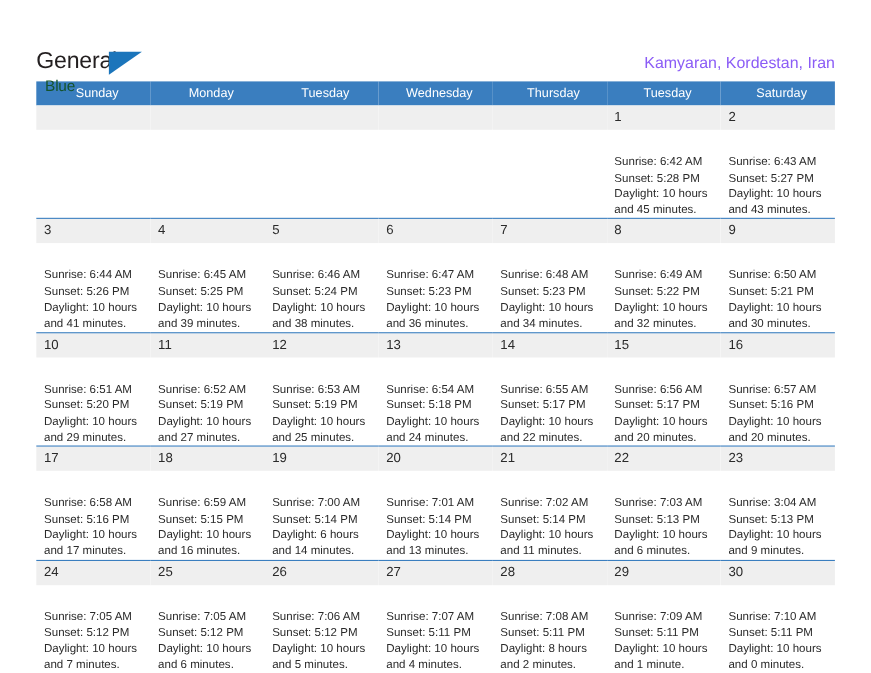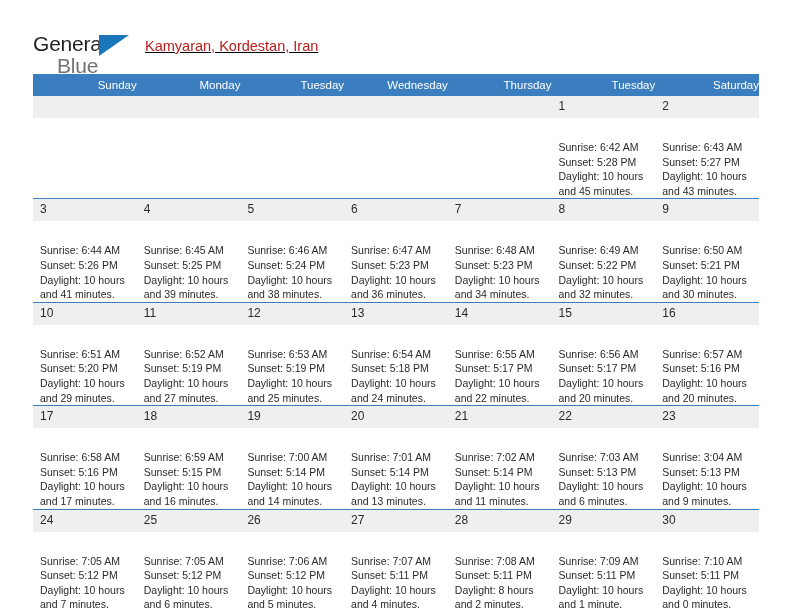--- a/index.html
+++ b/index.html
@@ -19,24 +19,24 @@
     width: 792px;
     height: 612px;
     box-sizing: border-box;
     padding: 0 33px;
   }
 
   
   .top {
     display: flex;
     align-items: flex-start;
-    padding-top: 32px;
+    justify-content: space-between;
+    padding-top: 44px;
     height: 72px;
     box-sizing: border-box;
-    text-decoration: underline;
   }
   .logo {
     position: relative;
     width: 112px;
     height: 46px;
     flex: 0 0 auto;
   }
   .logo-general {
     position: absolute;
     left: 0;
@@ -50,58 +50,58 @@
     position: absolute;
     left: 66px;
     top: 3px;
     width: 0;
     height: 0;
     border-left: 30px solid #1b75bb;
     border-bottom: 21px solid transparent;
   }
   .logo-blue {
     position: absolute;
-    left: 24px;
+    left: 8px;
     top: 22px;
-    font-size: 21px;
+    font-size: 14px;
     line-height: 24px;
-    color: #737373;
+    color: #14532d;
     letter-spacing: -0.2px;
   }
   .titles {
     text-align: right;
     flex: 0 0 auto;
   }
   .cal-title {
     font-size: 27px;
     line-height: 32px;
     color: #2a2a2a;
     font-weight: normal;
     margin: 0;
   }
   .cal-subtitle {
     font-size: 14.5px;
     line-height: 20px;
-    color: #b91c1c;
+    color: #8b5cf6;
     margin: 4px 0 0 0;
   }
 
   
   .calendar {
     width: 726px;
     border-collapse: collapse;
     table-layout: fixed;
     margin-top: 2px;
   }
   .calendar th {
     background: #3a7ebf;
     color: #ffffff;
     font-size: 11.5px;
     font-weight: normal;
-    text-align: right;
+    text-align: center;
     padding: 5px 0 5px 7px;
     height: 20px;
     box-sizing: border-box;
     border: none;
     margin-left: 44px;
   }
   .calendar td {
     vertical-align: top;
     padding: 0;
     border: none;
@@ -336,21 +336,21 @@
               <div>Sunrise: 6:59 AM</div>
               <div>Sunset: 5:15 PM</div>
               <div class="daylight">Daylight: 10 hours and 16 minutes.</div>
             </div>
           </td>
           <td>
             <div class="daynum">19</div>
             <div class="info">
               <div>Sunrise: 7:00 AM</div>
               <div>Sunset: 5:14 PM</div>
-              <div class="daylight">Daylight: 10 hours and 14 minutes.</div>
+              <div class="daylight">Daylight: 6 hours and 14 minutes.</div>
             </div>
           </td>
           <td>
             <div class="daynum">20</div>
             <div class="info">
               <div>Sunrise: 7:01 AM</div>
               <div>Sunset: 5:14 PM</div>
               <div class="daylight">Daylight: 10 hours and 13 minutes.</div>
             </div>
           </td>

